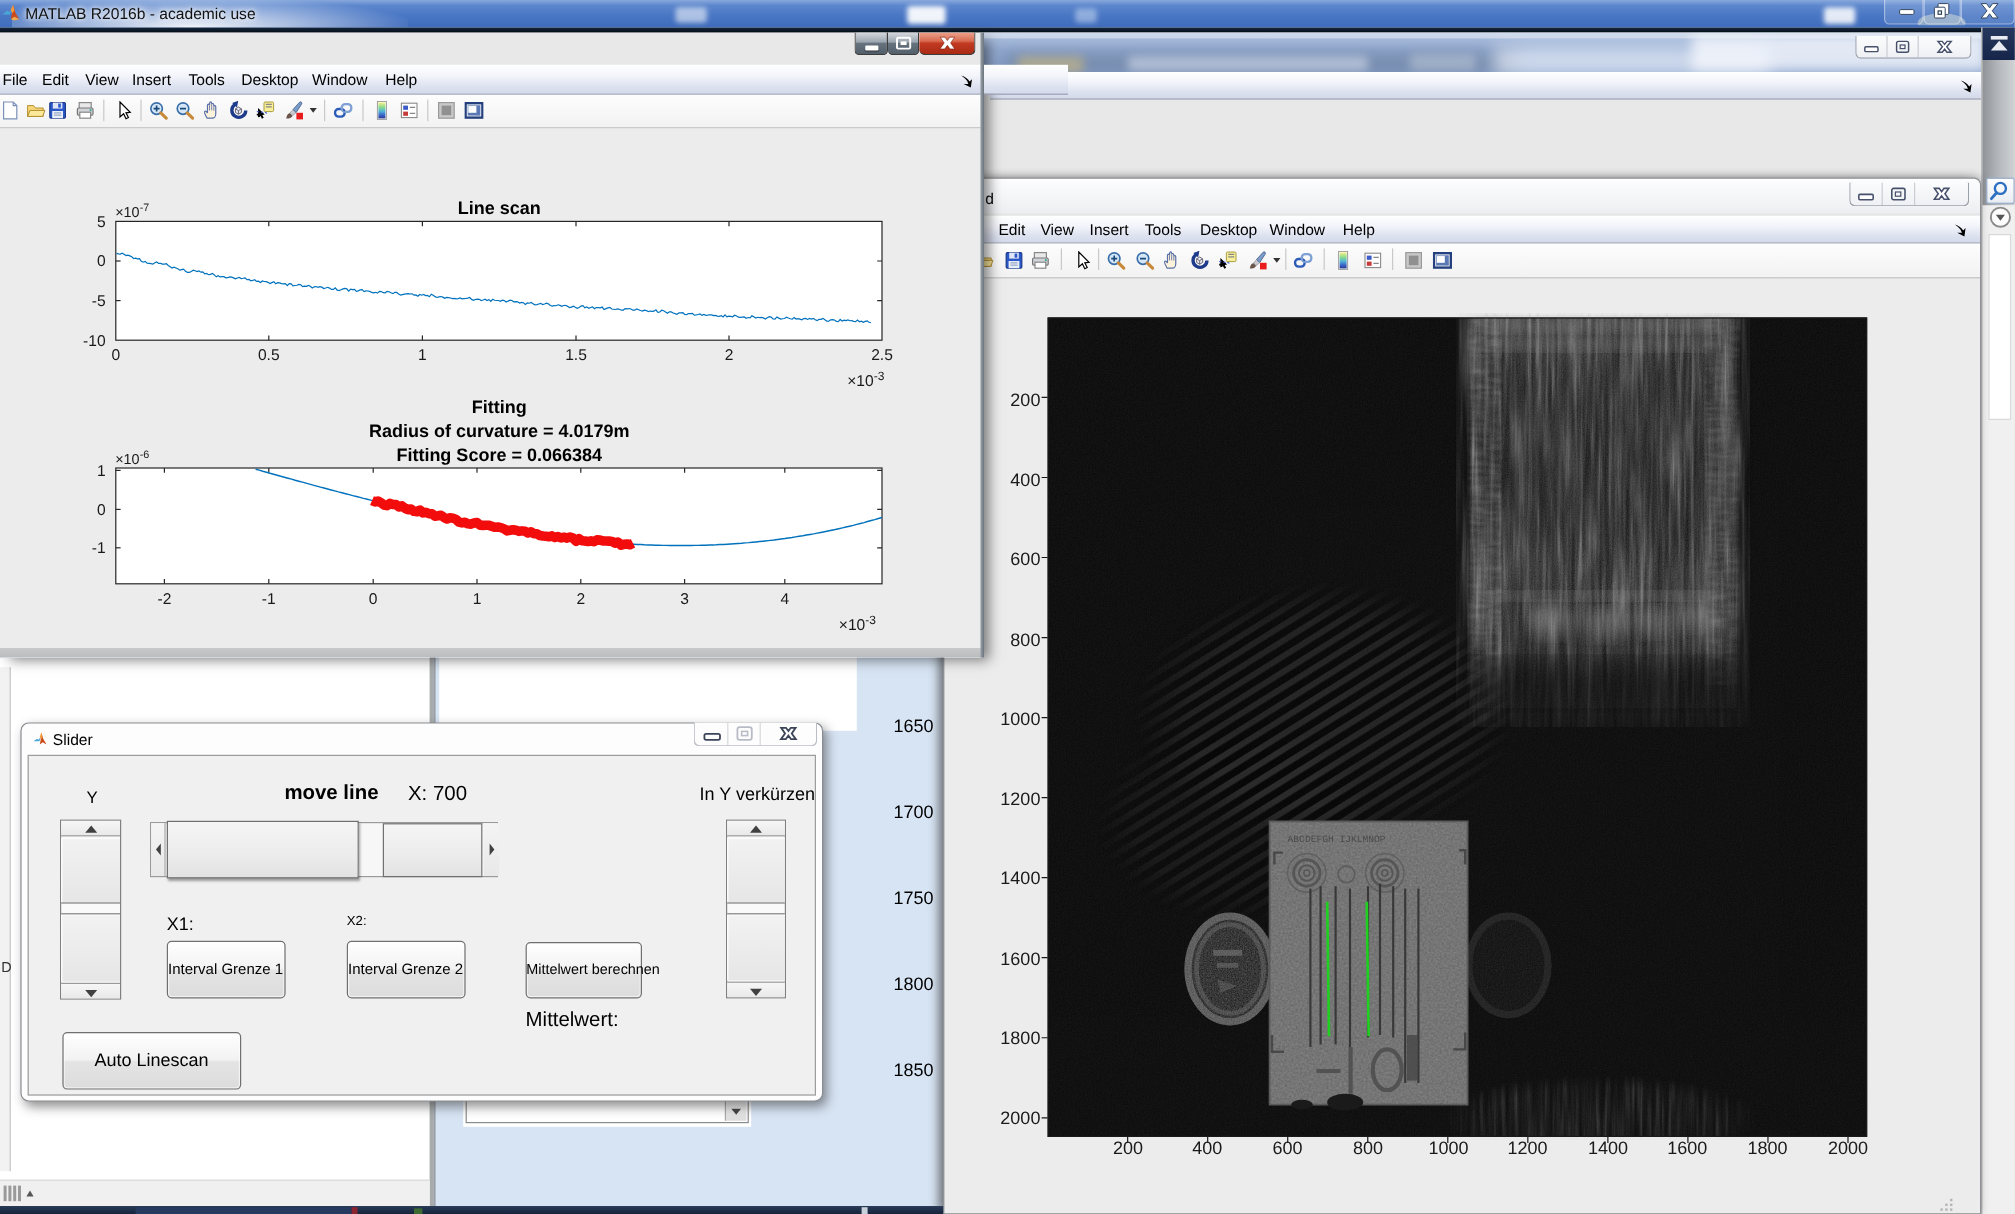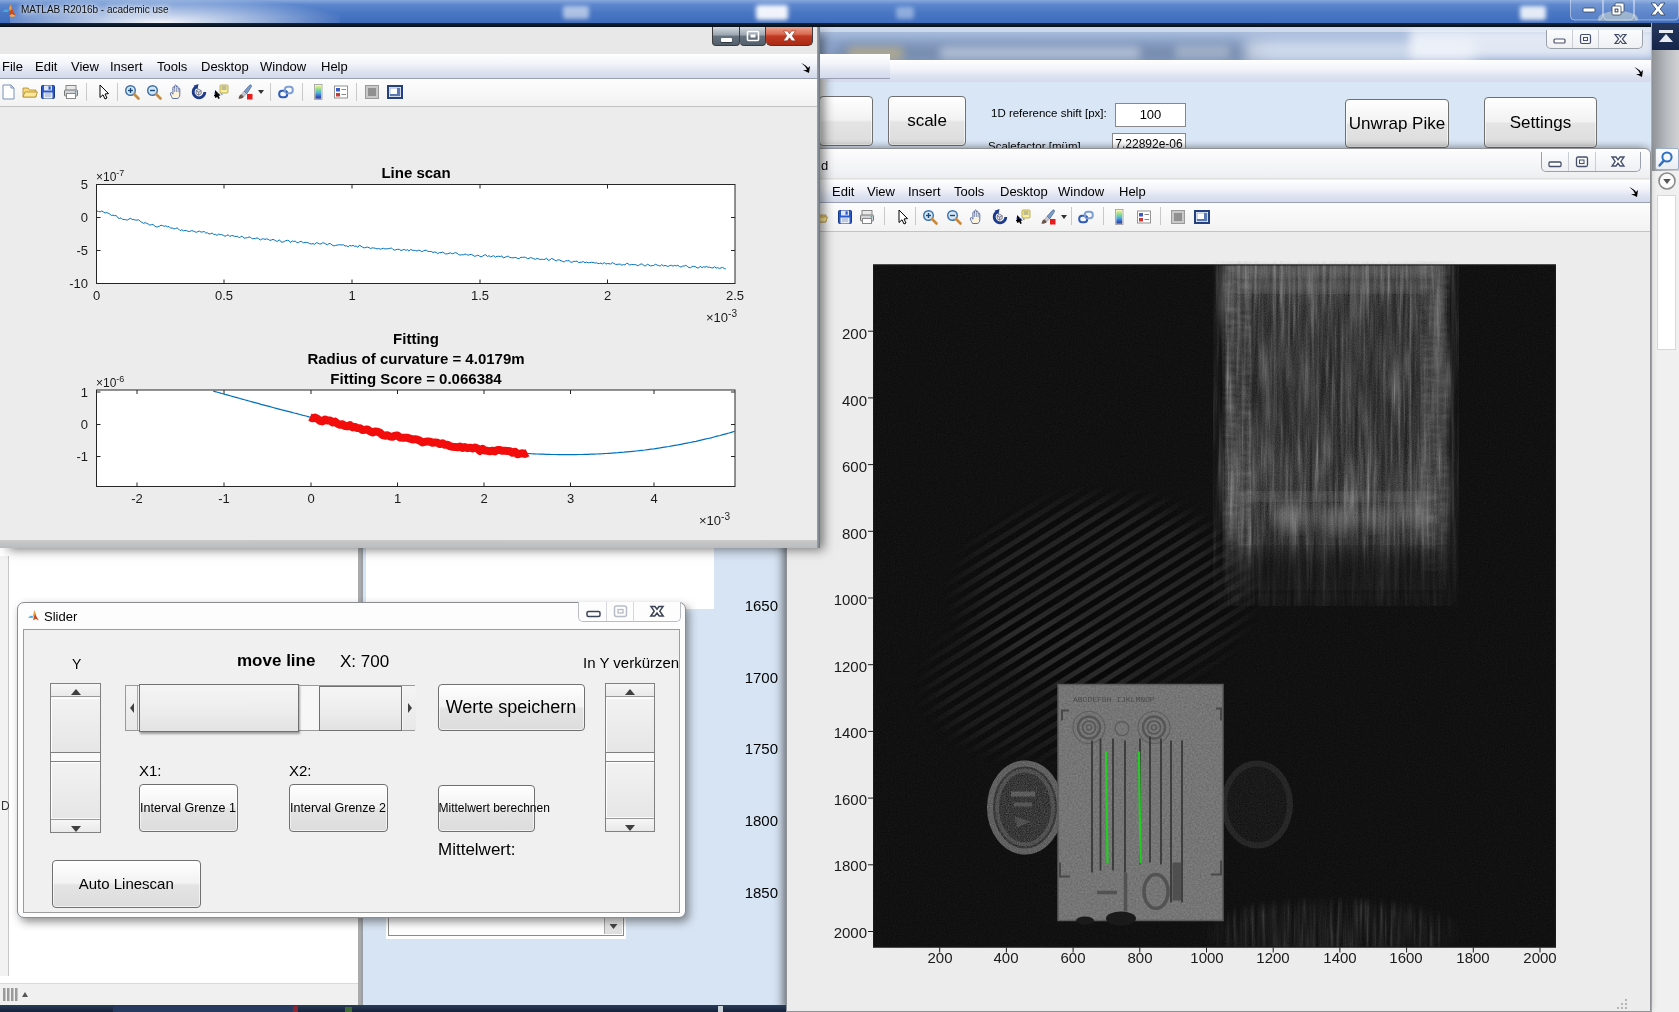--- a/index.html
+++ b/index.html
@@ -6,21 +6,21 @@
 html,body { width:1679px; height:1012px; overflow:hidden; background:#e8e8e8;
   font-family:"Liberation Sans", sans-serif; }
 .abs { position:absolute; }
 #stage { position:relative; width:1679px; height:1012px; overflow:hidden; }
 
 
 #maintb { left:0; top:0; width:1679px; height:23px;
   background:linear-gradient(180deg,#87a8dc 0%,#5d87cd 20%,#4a77c4 55%,#3f6cbc 100%); }
 #maintb .glow { position:absolute; left:10px; top:0; width:330px; height:23px;
   background:radial-gradient(ellipse 190px 26px at 150px 23px, rgba(255,255,255,.95) 0%, rgba(255,255,255,.45) 55%, rgba(255,255,255,0) 100%); }
-#maintb .ttext { position:absolute; left:21px; top:4px; font-size:10px; color:#111;
+#maintb .ttext { position:absolute; left:21px; top:4px; font-size:13px; color:#111;
   text-shadow:0 0 4px #fff, 0 0 8px #fff; }
 .blob { position:absolute; border-radius:3px; filter:blur(2px); }
 #darkstrip { left:0; top:23px; width:1679px; height:4px;
   background:linear-gradient(180deg,#16293f,#050d18); }
 
 
 .menubar { background:linear-gradient(180deg,#ffffff 0%,#f2f4fa 40%,#dde2f0 75%,#d4daeb 100%);
   border-bottom:1px solid #98a0b4; }
 .menubar span { position:absolute; top:4px; font-size:13px; color:#000; }
 .toolbar { background:linear-gradient(180deg,#fdfdfd,#f2f2f2); border-bottom:1px solid #c3c3c3; }
@@ -97,30 +97,20 @@
             <path d="M16 4.5 L19.5 4.5 L21.5 7 L23.5 4.5 L27 4.5 L23.3 9 L27 13.5 L23.5 13.5 L21.5 11 L19.5 13.5 L16 13.5 L19.7 9 Z" fill="#fff" stroke="#46506a" stroke-width="1.2"></path>
           </svg></div>
   </div>
 
   <div class="abs menubar" style="left:5px;top:33px;width:826px;height:23px">
     <svg class="dockarrow" style="left:808px;top:6px" width="12" height="12" viewBox="0 0 12 12">
           <path d="M1 1 C5 4 6 5 7 8 L3 8 L9 11 L10 4 L8 6 C7 4 4 2 1 1 Z" fill="#000"></path>
         </svg>
   </div>
 
-  <div class="abs" style="left:5px;top:55px;width:826px;height:70px;background:#d9e6f6">
-    <div class="mbtn" style="left:-6px;top:14px;width:54px;height:50px"></div>
-    <div class="mbtn" style="left:63px;top:14px;width:78px;height:50px;font-size:17px;line-height:48px">scale</div>
-    <div class="abs" style="left:166px;top:25px;font-size:11.5px;color:#000;white-space:nowrap">1D reference shift [px]:</div>
-    <div class="abs" style="left:290px;top:21px;width:71px;height:24px;background:#fff;border:1px solid #888;font-size:13px;text-align:center;line-height:22px">100</div>
-    <div class="abs" style="left:163px;top:58px;font-size:11.5px;color:#000;white-space:nowrap">Scalefactor [müm]</div>
-    <div class="abs" style="left:287px;top:51px;width:74px;height:22px;background:#fff;border:1px solid #888;font-size:13px;text-align:center;line-height:20px;font-size:12px">7.22892e-06</div>
-    <div class="mbtn" style="left:520px;top:17px;width:104px;height:49px;font-size:17px;line-height:47px">Unwrap Pike</div>
-    <div class="mbtn" style="left:659px;top:15px;width:113px;height:51px;font-size:17px;line-height:49px">Settings</div>
-  </div>
 </div>
 
 <div class="abs" style="left:1651px;top:23px;width:28px;height:989px;background:#f0f0f0;border-left:1px solid #b0b0b0">
 
   <div class="abs" style="left:0;top:0;width:28px;height:27px;background:linear-gradient(180deg,#25375c,#16264a)">
     <svg width="28" height="27">
           <rect x="7" y="7" width="14" height="3" fill="#e8ecf2"></rect>
           <path d="M14 11 L21 19 L7 19 Z" fill="#e8ecf2"></path>
         </svg>
   </div>
@@ -852,35 +842,34 @@
       <div class="abs" style="left:0;top:0;width:12px;height:44px;background:linear-gradient(180deg,#f4f4f4,#e8e8e8);border-right:1px solid #a8a8a8"><svg width="12" height="44">
               <path d="M8 17 L4 22 L8 27 Z" fill="#404040"></path>
             </svg></div>
       <div class="abs" style="left:13px;top:-2px;width:160px;height:48px;background:linear-gradient(180deg,#f5f5f5 0%,#ececec 60%,#e2e2e2 100%);border:1px solid #707070;box-shadow:1px 2px 2px rgba(0,0,0,.35)"></div>
       <div class="abs" style="left:193.5px;top:0;width:83px;height:45px;background:linear-gradient(180deg,#f5f5f5 0%,#ececec 60%,#e2e2e2 100%);border:1px solid #707070"></div>
       <div class="abs" style="left:277px;top:0;width:13px;height:44px;background:linear-gradient(180deg,#f4f4f4,#e8e8e8)"><svg width="13" height="44">
               <path d="M5 17 L9 22 L5 27 Z" fill="#404040"></path>
             </svg></div>
     </div>
 
-    <div class="mbtn" style="left:413.5px;top:54px;width:147px;height:46.5px;font-size:18px;line-height:45px">Werte speichern</div>
 
     <div class="abs" style="left:580.5px;top:53px;width:50px;height:149px;border:1px solid #808080;background:#fafafa">
       <div class="abs" style="left:0;top:0;width:48px;height:13px;background:linear-gradient(180deg,#f6f6f6,#e9e9e9);border-bottom:1px solid #9a9a9a;text-align:center"><svg width="12" height="10" style="margin-top:3px">
               <path d="M6 1 L11 7 L1 7 Z" fill="#404040"></path>
             </svg></div>
       <div class="abs" style="left:0;top:14px;width:48px;height:55px;background:linear-gradient(180deg,#f2f2f2,#e6e6e6);border-bottom:1px solid #808080;box-shadow:inset 1px 1px 0 #fff"></div>
       <div class="abs" style="left:0;top:77px;width:48px;height:56px;background:linear-gradient(180deg,#f2f2f2,#e6e6e6);border-top:1px solid #808080;box-shadow:inset 1px 1px 0 #fff"></div>
       <div class="abs" style="left:0;top:134px;width:48px;height:13px;background:linear-gradient(180deg,#f6f6f6,#e9e9e9);border-top:1px solid #9a9a9a;text-align:center"><svg width="12" height="10" style="margin-top:3px">
               <path d="M1 2 L11 2 L6 8 Z" fill="#404040"></path>
             </svg></div>
     </div>
 
     <div class="abs" style="left:115px;top:132px;font-size:15px">X1:</div>
-    <div class="abs" style="left:265px;top:132px;font-size:15px">X2:</div>
+    <div class="abs" style="left:265px;top:132px;font-size:11px">X2:</div>
 
     <div class="mbtn" style="left:114.5px;top:153.5px;width:99px;height:48px;font-size:12.5px;line-height:46px">Interval Grenze 1</div>
     <div class="mbtn" style="left:264.5px;top:153.5px;width:99px;height:48px;font-size:12.5px;line-height:46px">Interval Grenze 2</div>
     <div class="mbtn" style="left:413.5px;top:155px;width:97px;height:46.5px;font-size:12px;line-height:45px">Mittelwert berechnen</div>
     <div class="abs" style="left:414px;top:210px;font-size:17px">Mittelwert:</div>
 
     <div class="mbtn" style="left:28px;top:230px;width:148.5px;height:47.5px;font-size:15px;line-height:46px">Auto Linescan</div>
   </div>
 </div>
 

